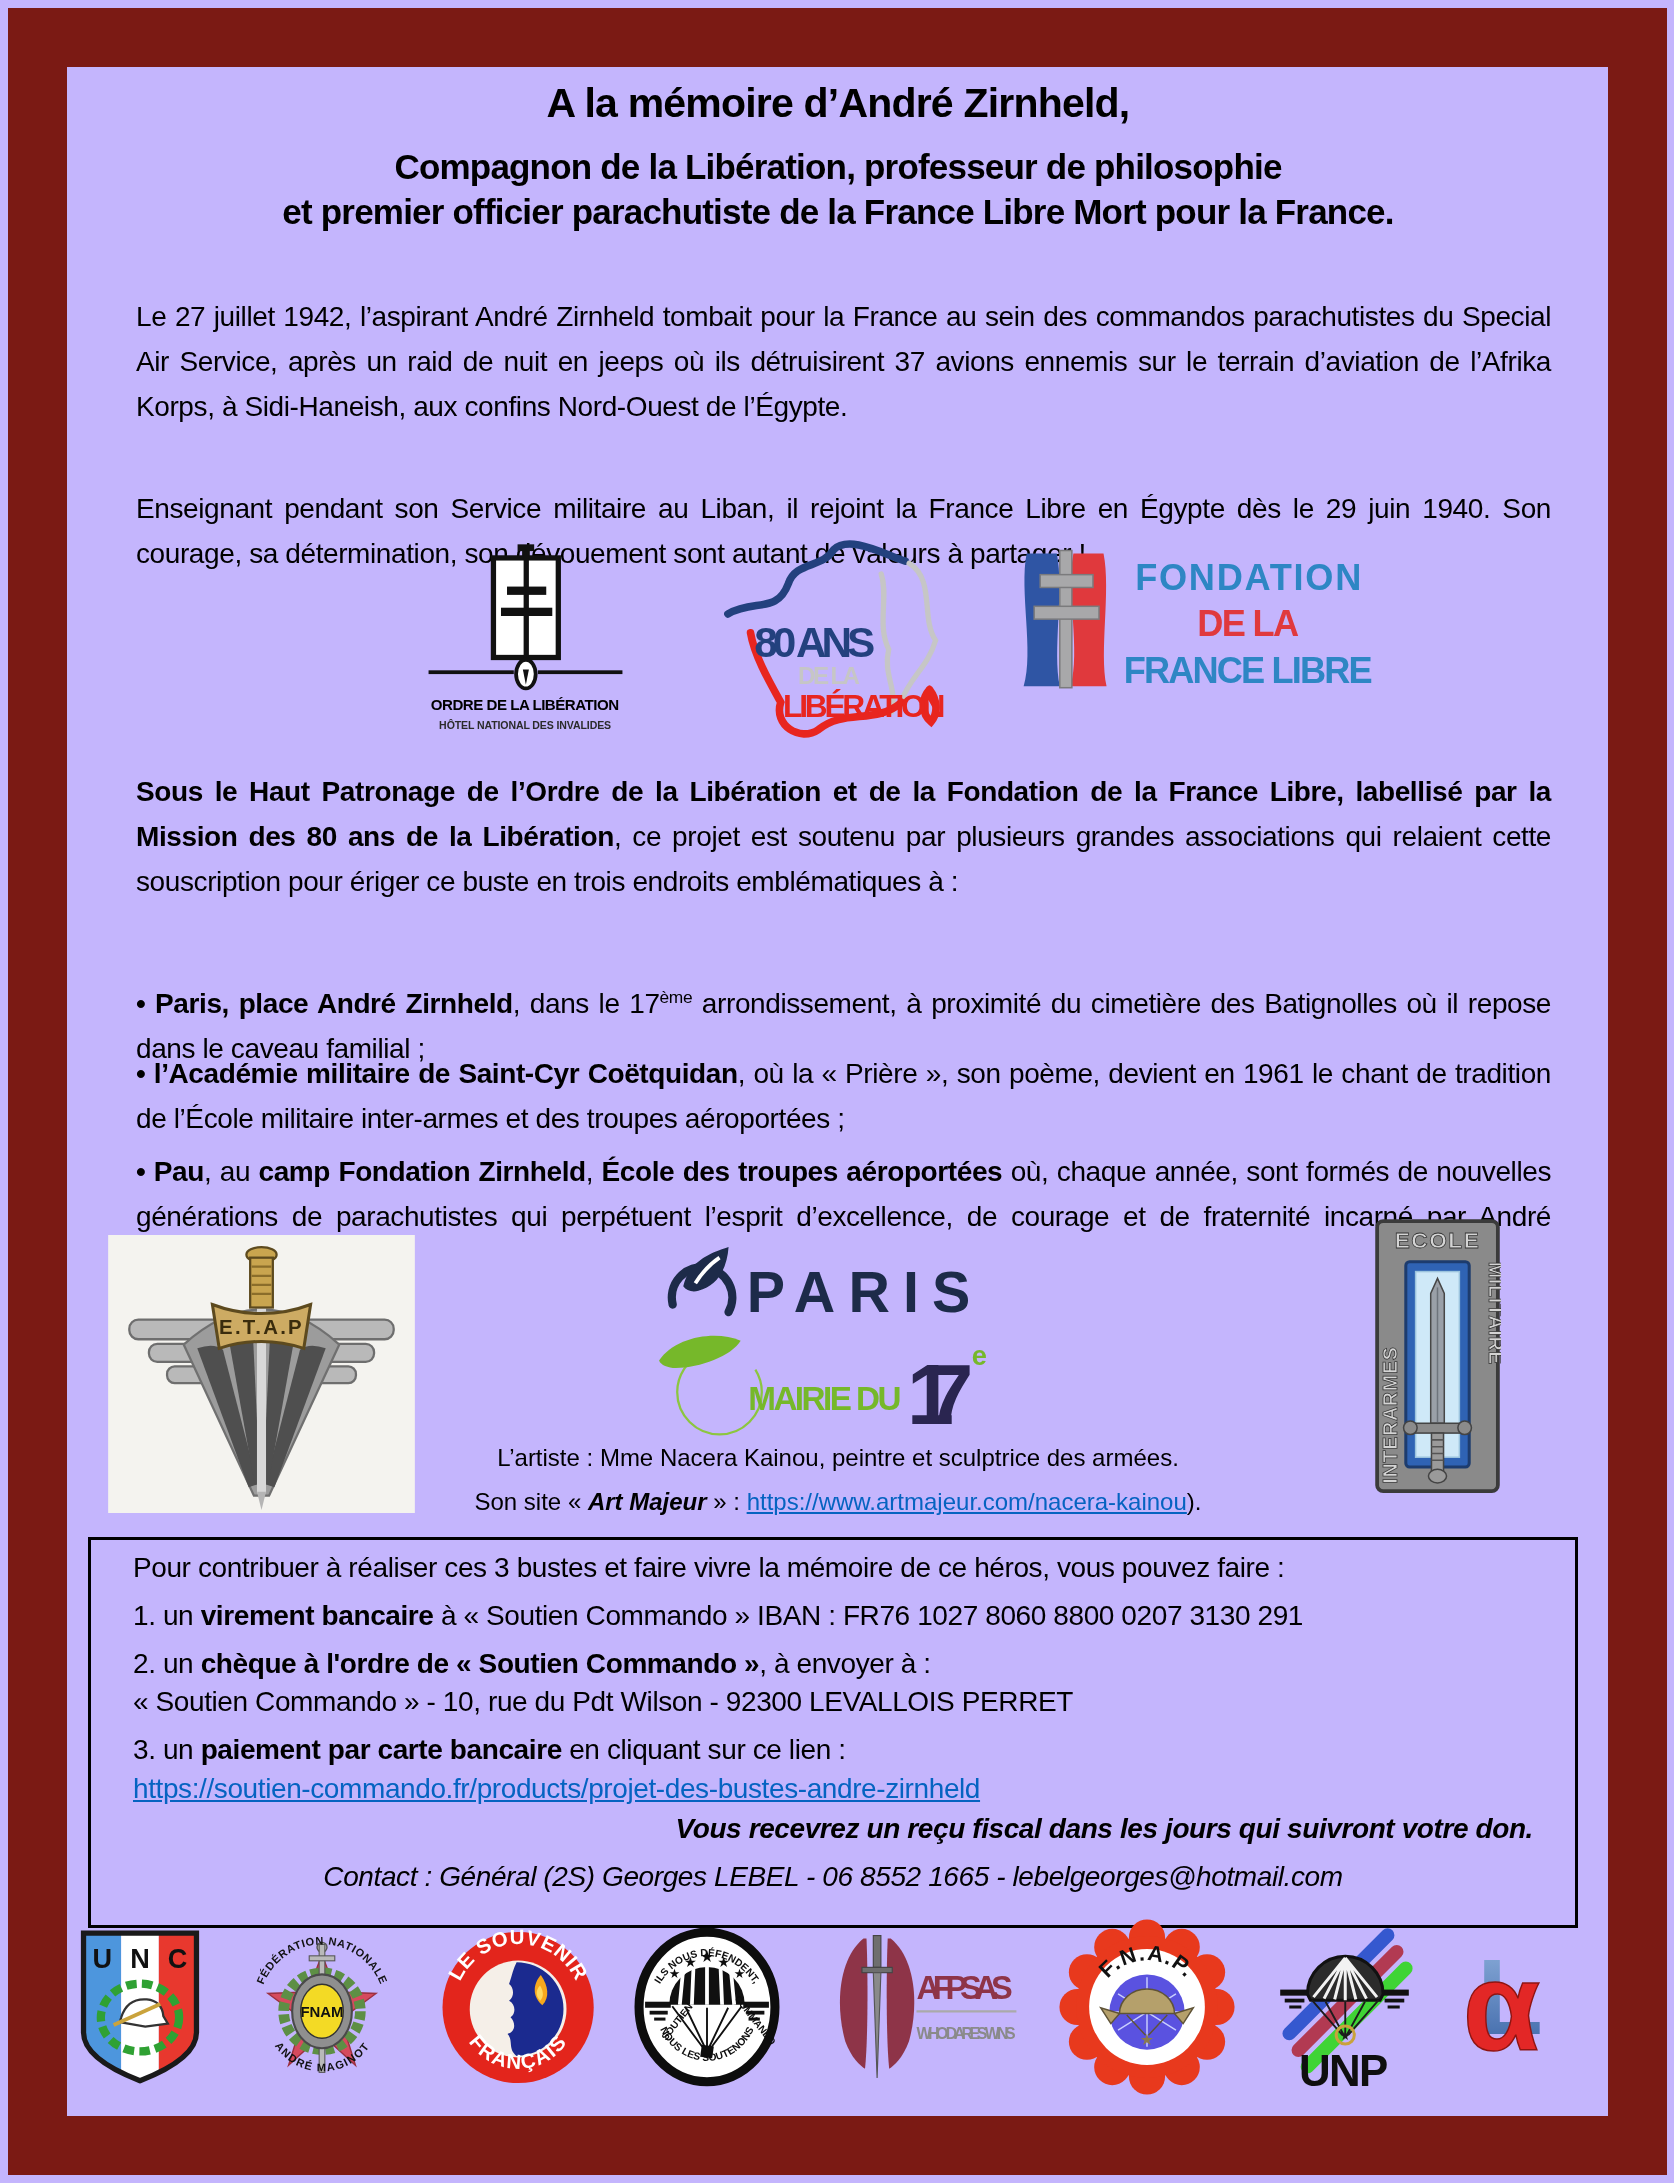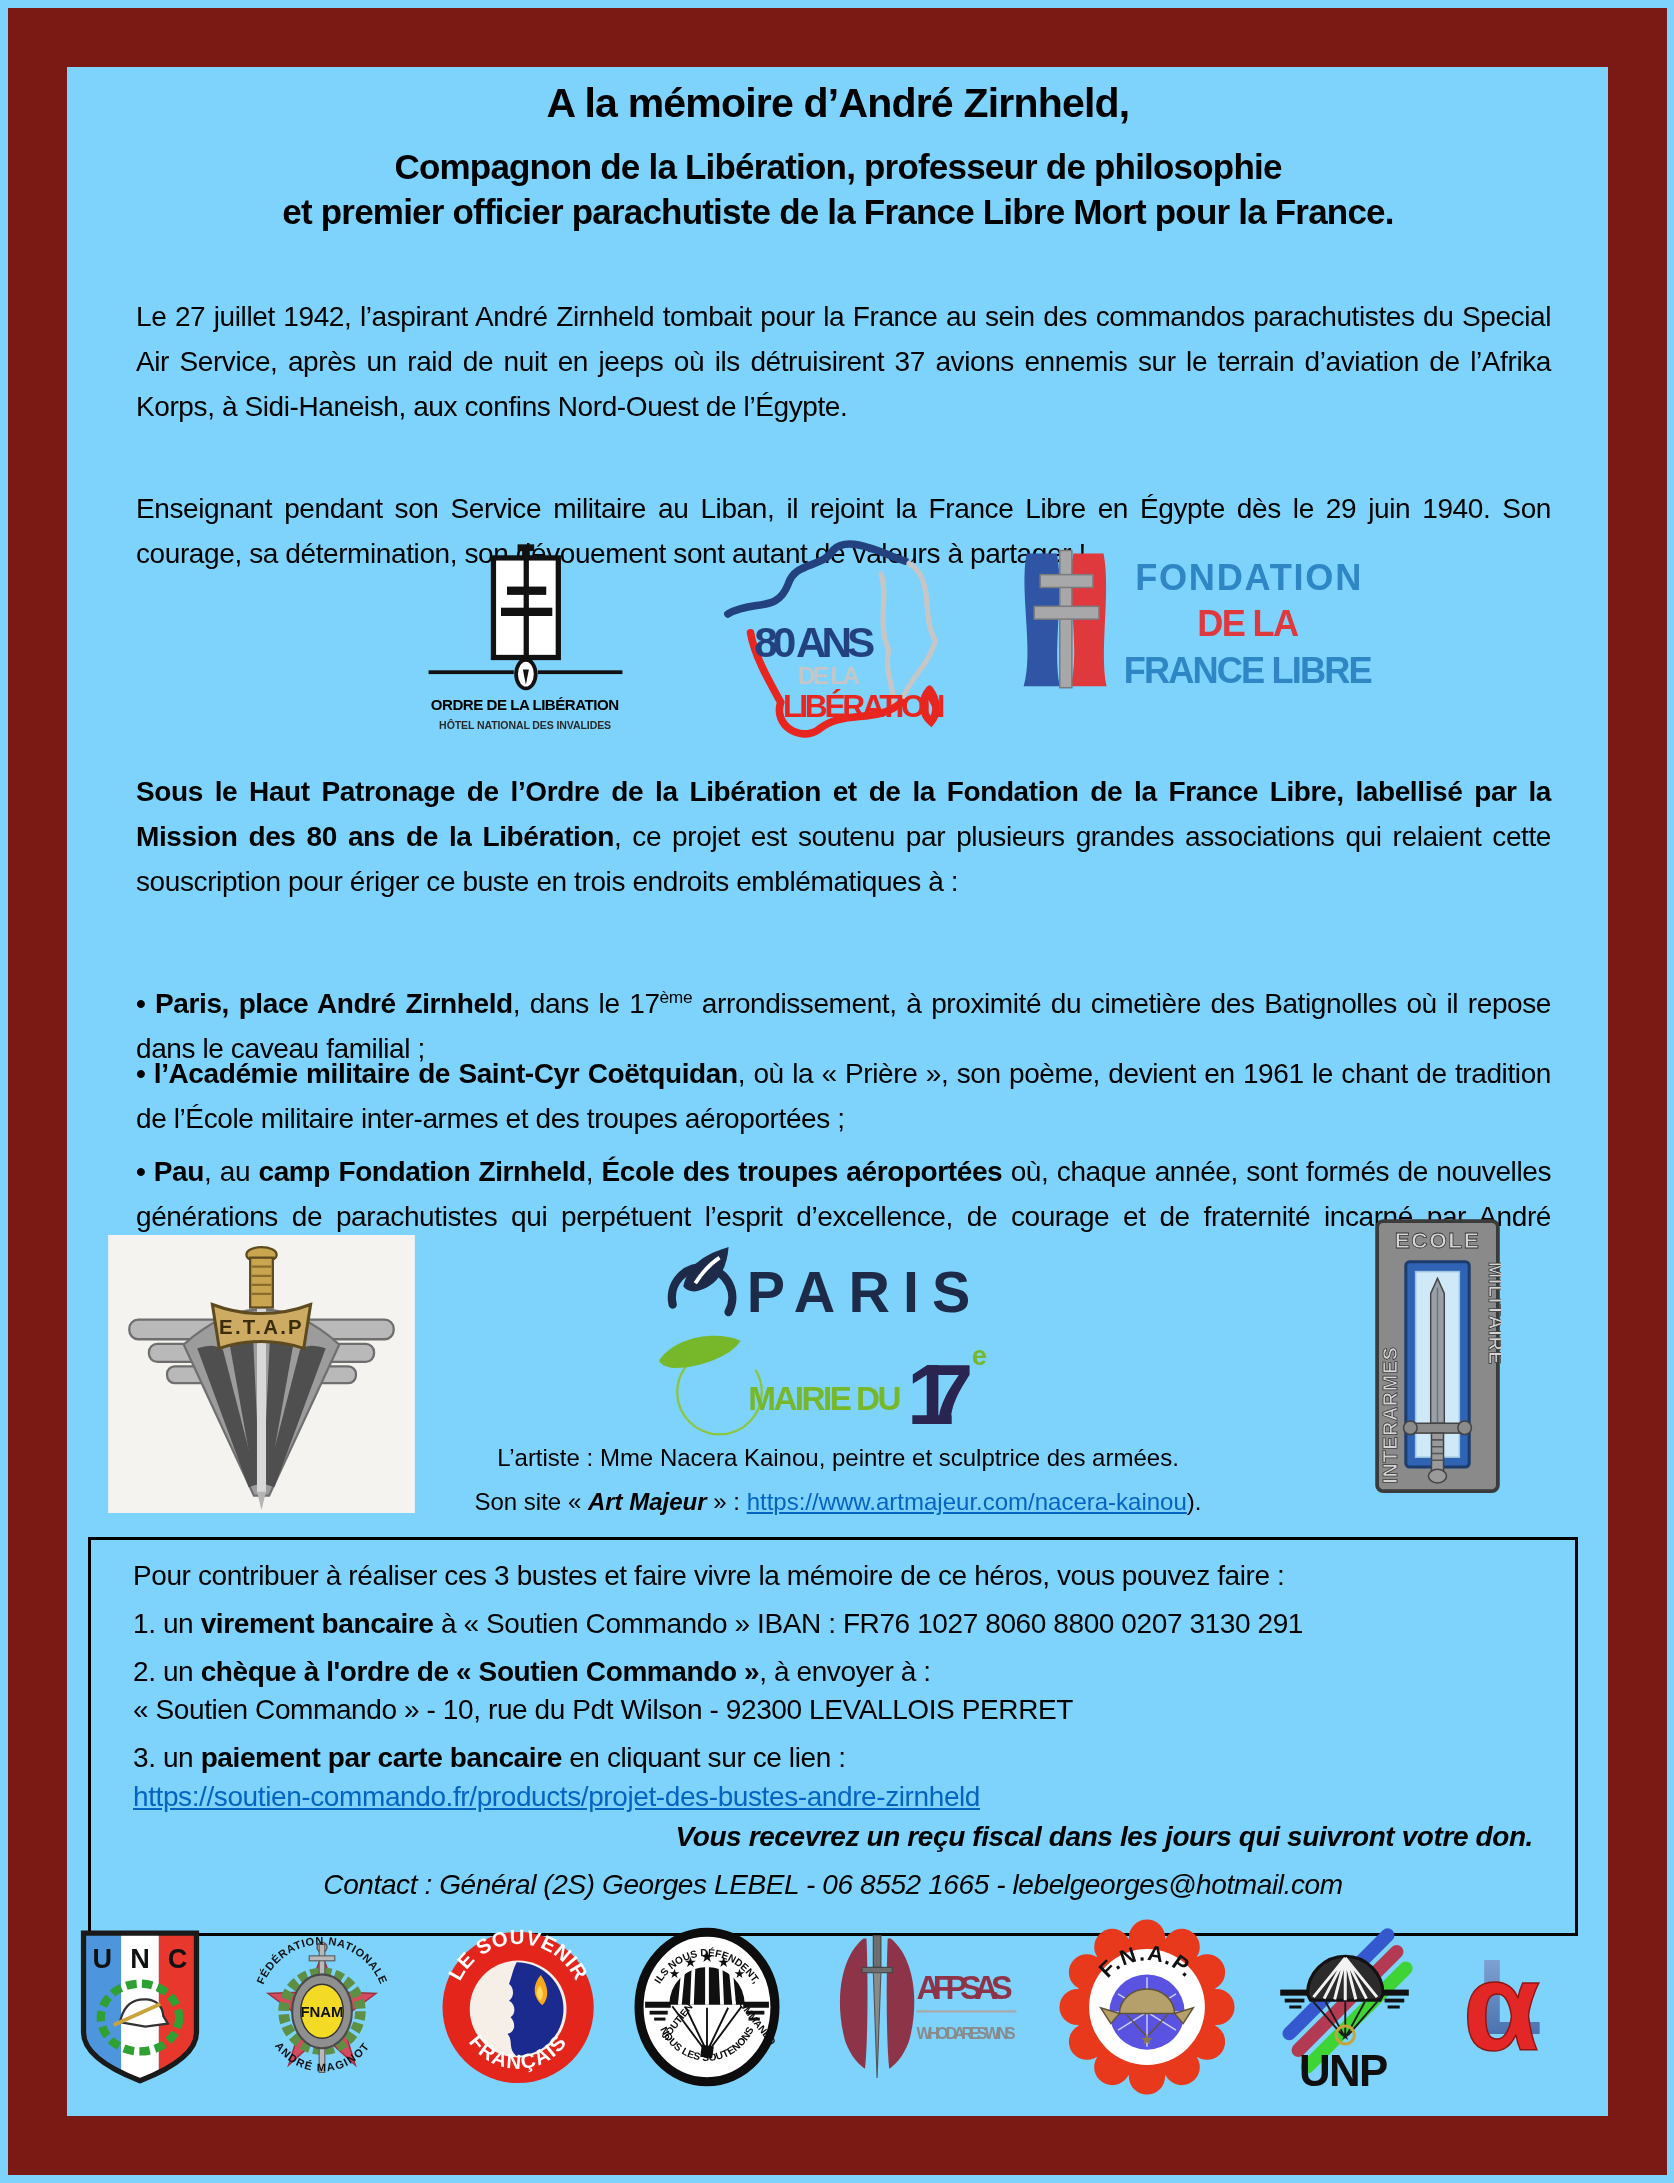--- a/index.html
+++ b/index.html
@@ -1,38 +1,38 @@
 <!DOCTYPE html>
 <html style="font-size:12px"><head>
 <meta charset="utf-8">
 <style>
   :root{
     --maroon:#7B1A14;
     --link:#0563C1;
   }
   html,body{margin:0;padding:0;background:#fff;}
   .page{
-    position:relative;width:1675px;height:2183px;background:#7dd3fc;overflow:hidden;
+    position:relative;width:1675px;height:2183px;background:#c4b5fd;overflow:hidden;
     font-family:"Liberation Sans",sans-serif;color:#000;
   }
   .frame{position:absolute;inset:7.6px;border:59px solid var(--maroon);pointer-events:none;}
   .abs{position:absolute;}
   .title-block{left:67px;top:80px;width:1542px;text-align:center;}
   .title-l1{font-size:41px;font-weight:bold;margin-bottom:16.6px;letter-spacing:-0.8px;}
   .title-l2{font-size:35px;font-weight:bold;line-height:45px;letter-spacing:-0.8px;}
   .body{font-size:28px;line-height:45px;text-align:justify;letter-spacing:-0.4px;}
   .w-text{left:136px;width:1415px;}
   .b{font-weight:bold;}
   .i{font-style:italic;}
   sup{font-size:0.62em;line-height:0;vertical-align:super;}
   .doclink{color:var(--link);text-decoration:underline;cursor:pointer;}
   .artist-line{left:67px;width:1542px;text-align:center;font-size:24px;line-height:44px;}
   .donation-box{
     left:88px;top:1537px;width:1490px;box-sizing:border-box;
-    border:3px solid #000;padding:18px 42px 18px;
+    border:3px solid #000;padding:10px 42px 18px;
     font-size:28px;line-height:36px;letter-spacing:-0.4px;
   }
   .donation-box p{margin:0 0 12px;}
   .donation-box p.tight{margin-bottom:2.3px;}
   .donation-box .receipt{text-align:right;font-weight:bold;font-style:italic;margin:4.5px 0 3px;}
   .donation-box .contact{text-align:center;font-style:italic;margin:12px;}
   .footer-logos{
     left:76px;top:1921px;width:1501px;height:172px;
     display:flex;justify-content:space-between;align-items:center;
   }

